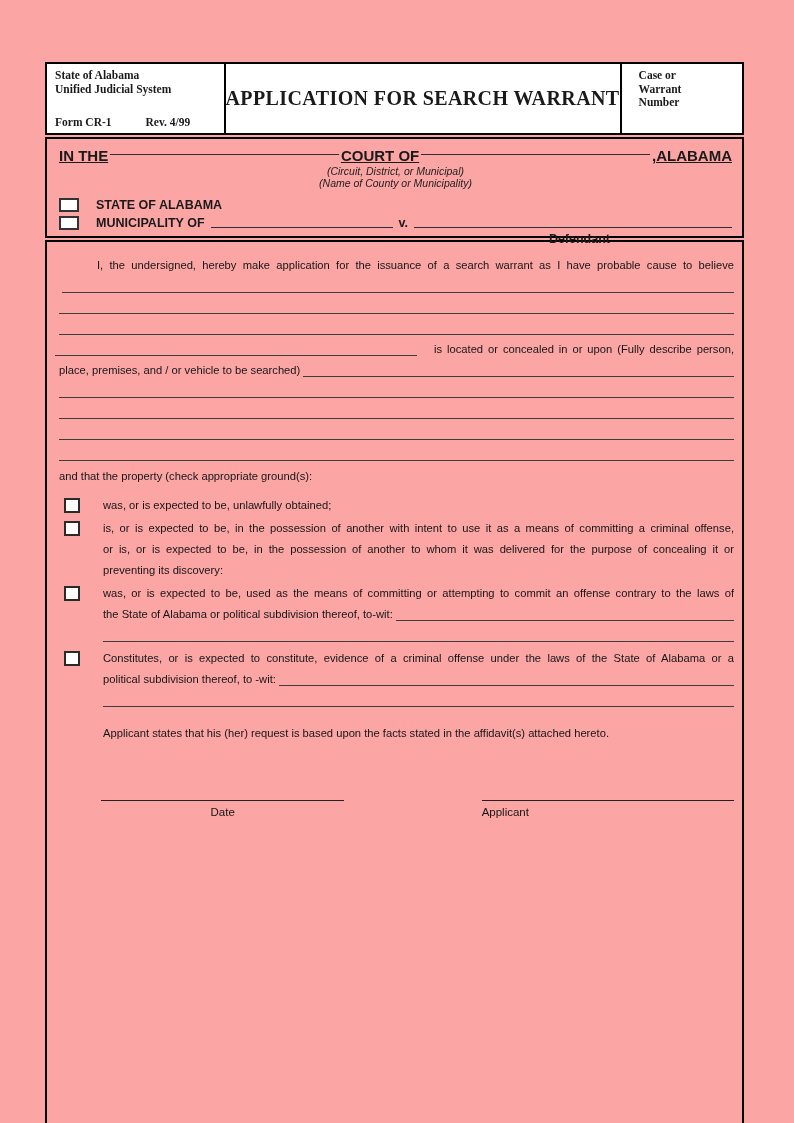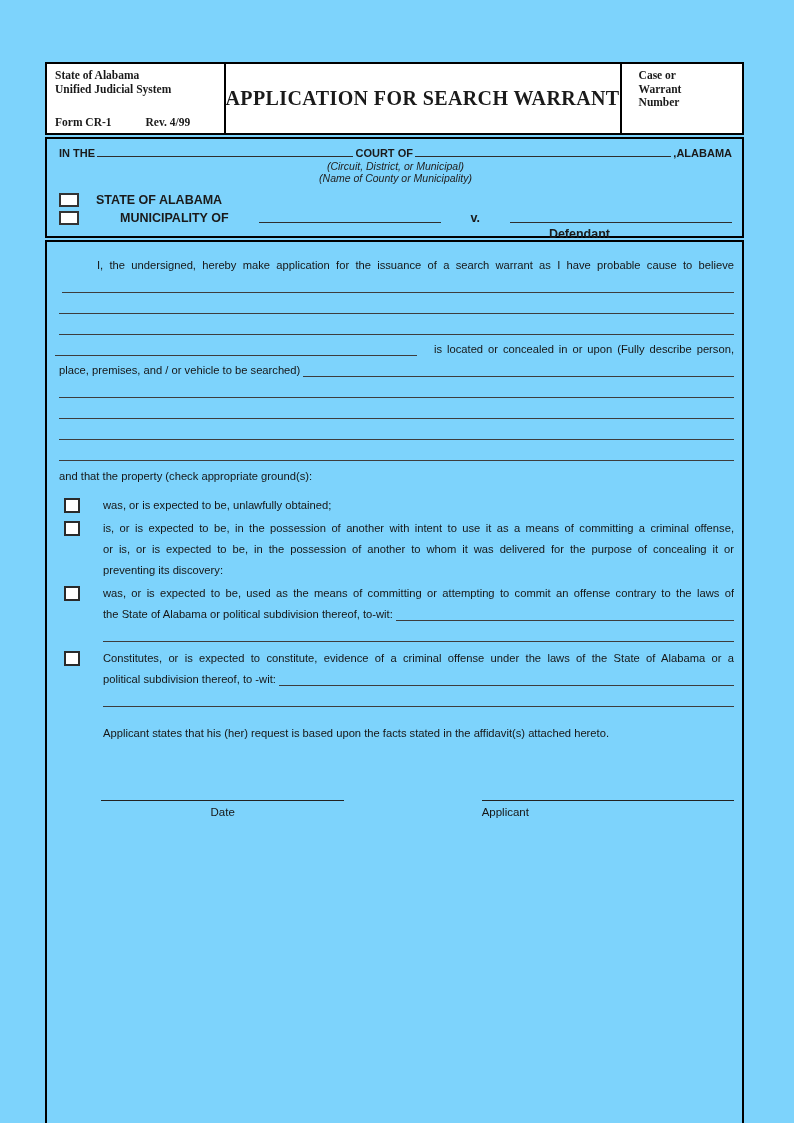--- a/index.html
+++ b/index.html
@@ -1,18 +1,18 @@
 <!DOCTYPE html>
 <html><head>
 <meta charset="utf-8">
 <style>
   * { margin:0; padding:0; box-sizing:border-box; }
   html,body { background:#ffffff; }
   .page {
-    position:relative; width:794px; height:1123px; background:#7dd3fc;
+    position:relative; width:794px; height:1123px; background:#fca5a5;
     font-family:"Liberation Sans", sans-serif; color:#1a1a1a; overflow:hidden;
   }
   .form { position:absolute; left:45px; top:62px; width:699px; }
 
   
   .hdr { display:flex; border:2px solid #000; height:73px; background:#fff; }
   .hdr-left {
     width:187px; border-right:2px solid #000; padding:5px 8px 4px 8px;
     display:flex; flex-direction:column;
     font-family:"Liberation Serif", serif; font-weight:bold; font-size:11.5px; line-height:13.5px;
@@ -24,27 +24,27 @@
     font-family:"Liberation Serif", serif; font-weight:bold; font-size:20px; letter-spacing:0.4px;
     white-space:nowrap;
   }
   .hdr-right {
     width:127px; border-left:2px solid #000; padding:5px 17px;
     font-family:"Liberation Serif", serif; font-weight:bold; font-size:11.5px; line-height:13.5px;
   }
 
   
   .caption { border:2px solid #000; margin-top:2px; height:101px; padding:8px 10px 0 12px; }
-  .crow { display:flex; align-items:flex-end; font-weight:bold; font-size:11px; white-space:nowrap; }
+  .crow { display:flex; align-items:center; font-weight:bold; font-size:15px; white-space:nowrap;text-decoration:underline; }
   .ufill { flex:1; border-bottom:1px solid #2e2e2e; margin:0 2px 2px 2px; }
   .hintrow { display:flex; font-style:italic; font-size:10.5px; color:#222; margin-top:1px;flex-direction:column; }
   .hint { flex:1; text-align:center; white-space:nowrap; }
   .sp1 { width:42px; } .sp2 { width:60px; } .sp3 { width:66px; }
   .party { display:flex; align-items:center; font-weight:bold; font-size:12.5px; white-space:nowrap; }
-  .party1 { margin-top:9px; } .party2 { margin-top:4px;gap:24px; }
+  .party1 { margin-top:9px; } .party2 { margin-top:4px; }
   .cbox { width:20px; height:14px; border:2px solid #333; margin-right:17px; flex:none; background:#fff; }
   .ufix { width:182px; border-bottom:1px solid #2e2e2e; margin:0 6px 2px 6px; align-self:flex-end; height:12px; }
   .ulast { flex:1; border-bottom:1px solid #2e2e2e; margin:0 0 2px 6px; align-self:flex-end; height:12px; }
   .defrow { font-weight:bold; font-size:12.5px; text-align:right; padding-right:122px; margin-top:2px; }
 
   
   .bodybox {
     border:2px solid #000; margin-top:2px; height:923px;
     padding:13px 8px 0 12px; font-size:11.2px; line-height:21px; color:#161616;
   }

